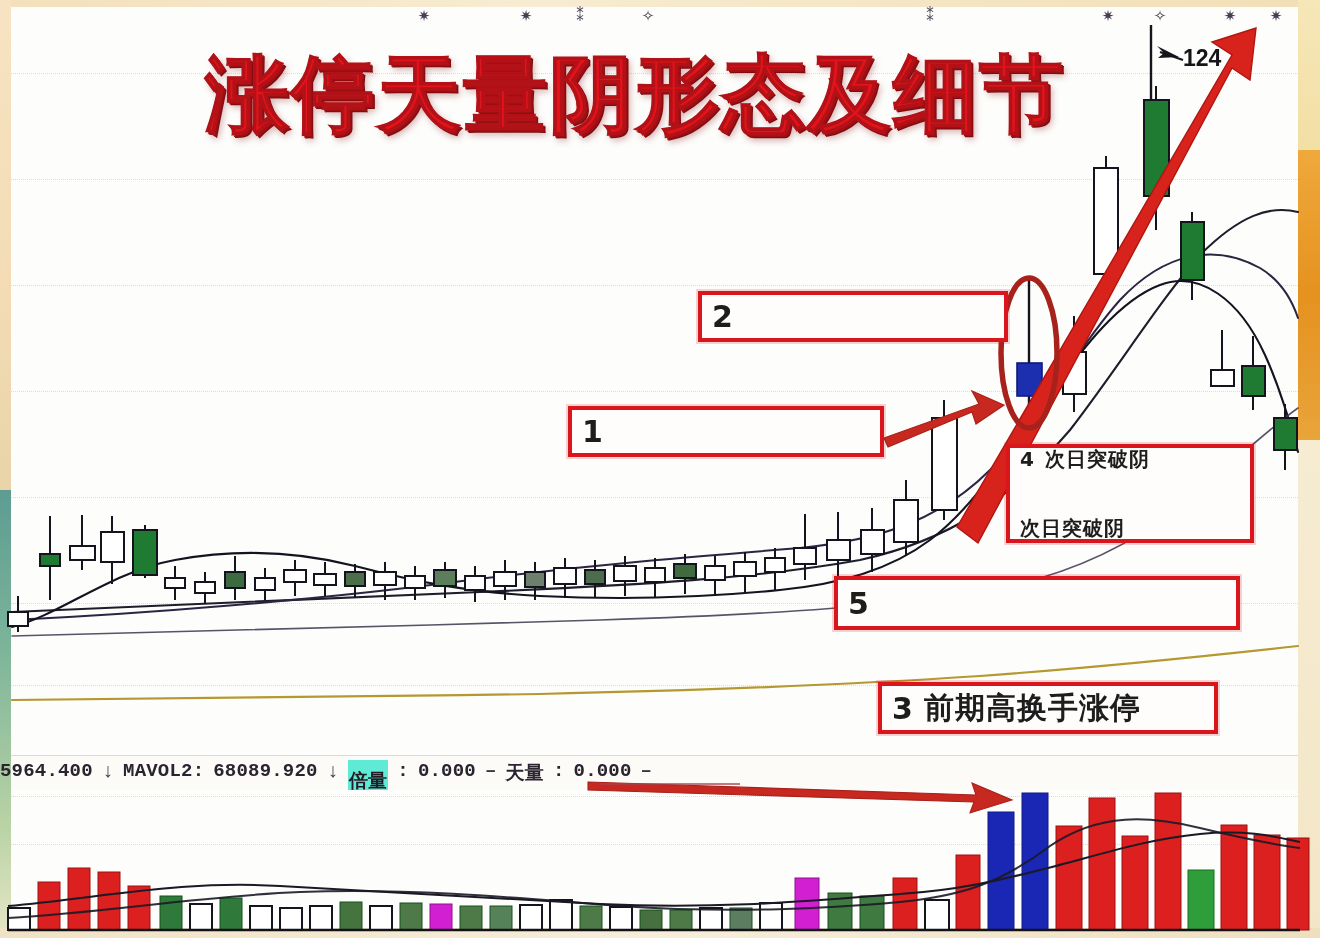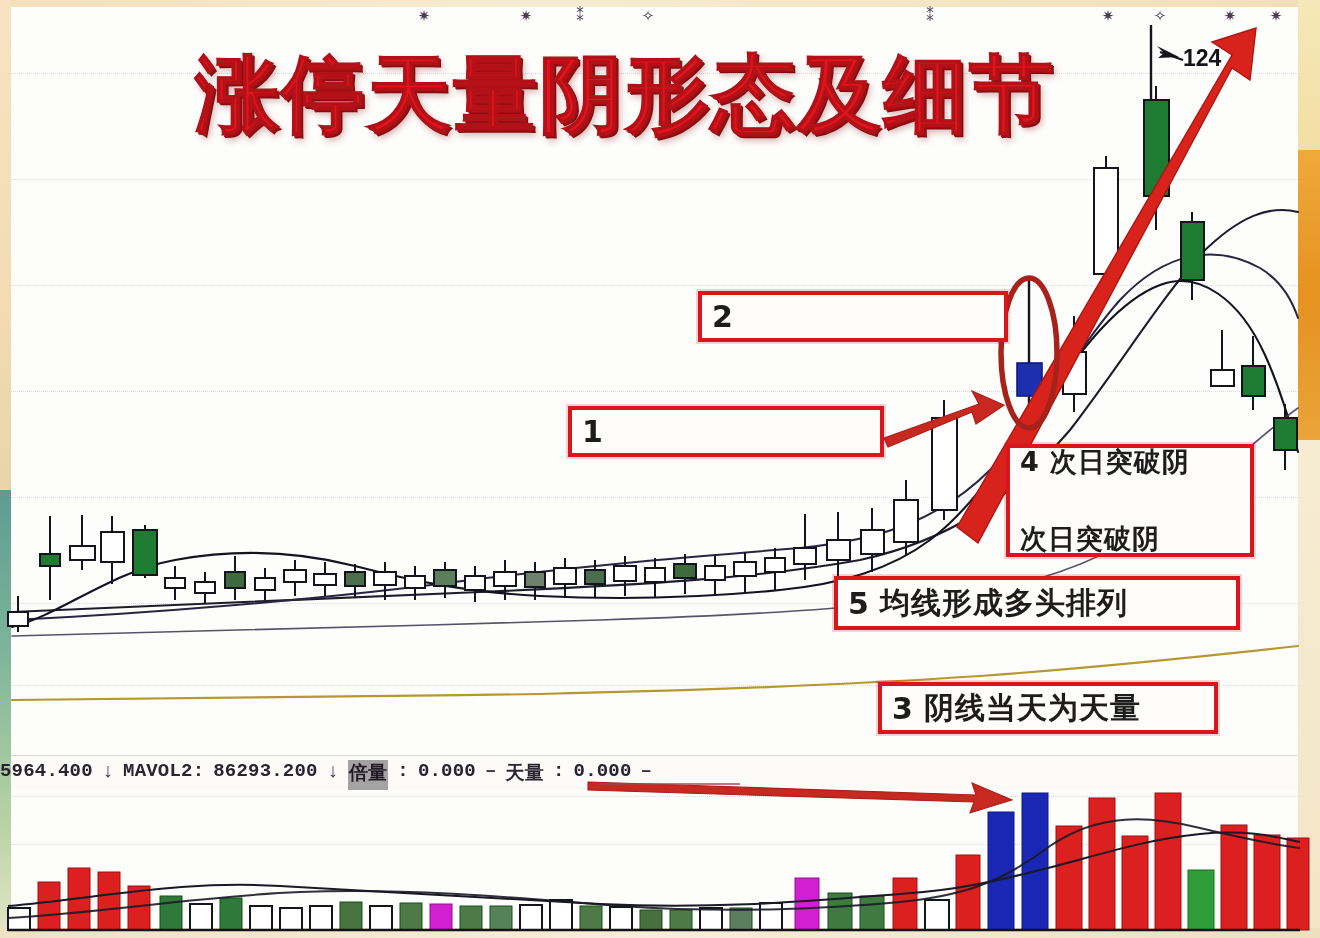--- a/index.html
+++ b/index.html
@@ -39,29 +39,29 @@
   .grid-line{position:absolute;left:0;width:100%;height:0;
     border-top:1px dotted #d8d4e4;opacity:.85;}
 
   
   .readout{position:absolute;left:0;top:760px;height:30px;
     display:flex;gap:9px;
     font-family:"Liberation Mono","DejaVu Sans Mono",monospace;
     font-size:19px;font-weight:700;color:#2a2330;white-space:nowrap;
     letter-spacing:.2px;}
   .readout .cn{font-family:"Liberation Sans","DejaVu Sans",sans-serif;font-weight:700;}
-  .readout .hl{background:#a3a3a3;color:#221b26;padding:0 1px;}
+  .readout .hl{background:#5eead4;color:#221b26;padding:8px 1px;}
   .readout .dn{color:#4c3d59;font-size:20px;}
   .readout .dash{color:#3a3040;}
   .readout-rule{position:absolute;left:600px;top:783px;width:140px;height:0;
     border-top:2px solid #a8424b;opacity:.7;}
 
   
   .title{
-    position:absolute;left:195px;top:52px;
+    position:absolute;left:205px;top:52px;
     font-family:"DejaVu Sans","Liberation Sans",sans-serif;
     font-size:84px;font-weight:900;letter-spacing:2px;
     color:#e2131b;
     text-shadow:
       2px 2px 0 #9c0f12,
       3px 3px 0 #7d0c10,
       4px 5px 7px rgba(120,10,14,.35);
     -webkit-text-stroke:1px #b21117;
     line-height:1;
     white-space:nowrap;
@@ -428,49 +428,48 @@
   <div class="spark" style="left:1268px">✷</div>
 
   <div class="num124">124</div>
 
   <div class="title">涨停天量阴形态及细节</div>
 
   <div class="readout" style="left:0px">
     <span>5964.400</span>
     <span class="dn">↓</span>
     <span>MAVOL2:</span>
-    <span>86293.200</span>
+    <span>68089.920</span>
     <span class="dn">↓</span>
     <span class="cn hl">倍量</span>
     <span>:</span>
     <span>0.000</span>
     <span class="dash">–</span>
     <span class="cn">天量</span>
     <span>:</span>
     <span>0.000</span>
     <span class="dash">–</span>
   </div>
   <div class="readout-rule"></div>
 
   <div class="callout" style="left:698px;top:291px;width:310px;height:51px;">
     <span class="num">2</span>
   </div>
 
   <div class="callout" style="left:568px;top:406px;width:316px;height:51px;">
     <span class="num">1</span>
   </div>
 
-  <div class="callout two-line" style="left:1006px;top:444px;width:248px;height:113px;font-size:27px;gap:46px;">
+  <div class="callout two-line" style="left:1006px;top:444px;width:248px;height:99px;font-size:20px;gap:46px;">
     <span class="row"><span class="num">4</span><span>次日突破阴</span></span>
     <span class="row">次日突破阴</span>
   </div>
 
   <div class="callout" style="left:834px;top:576px;width:406px;height:54px;">
     <span class="num">5</span>
-    <span>均线形成多头排列</span>
   </div>
 
   <div class="callout" style="left:878px;top:682px;width:340px;height:52px;">
     <span class="num">3</span>
-    <span>阴线当天为天量</span>
+    <span>前期高换手涨停</span>
   </div>
 
 </div>
 
 </body></html>

